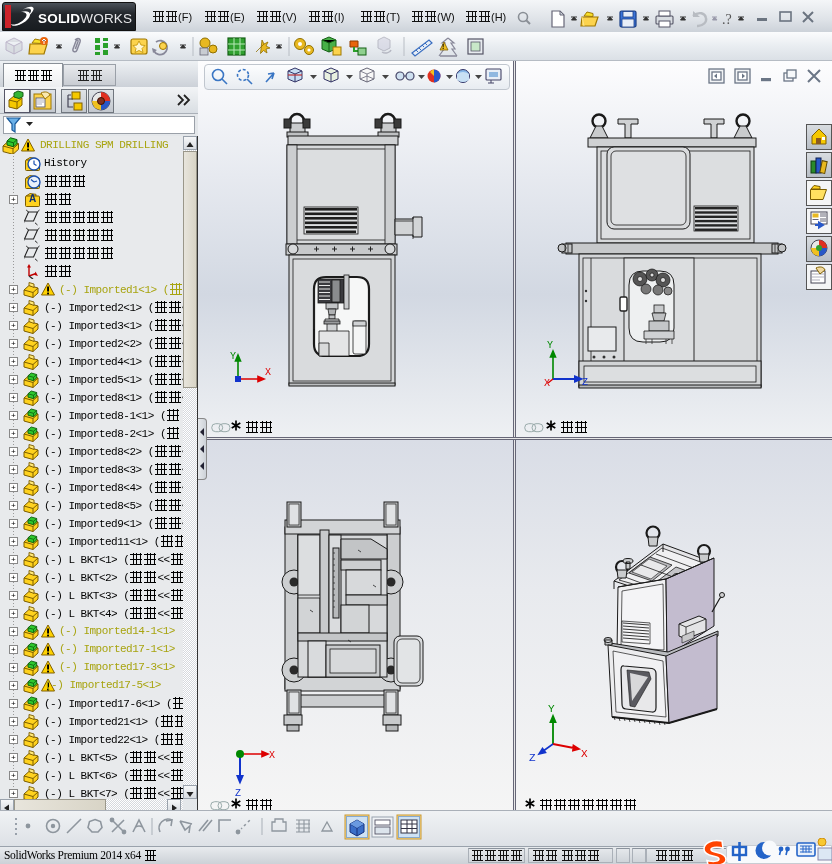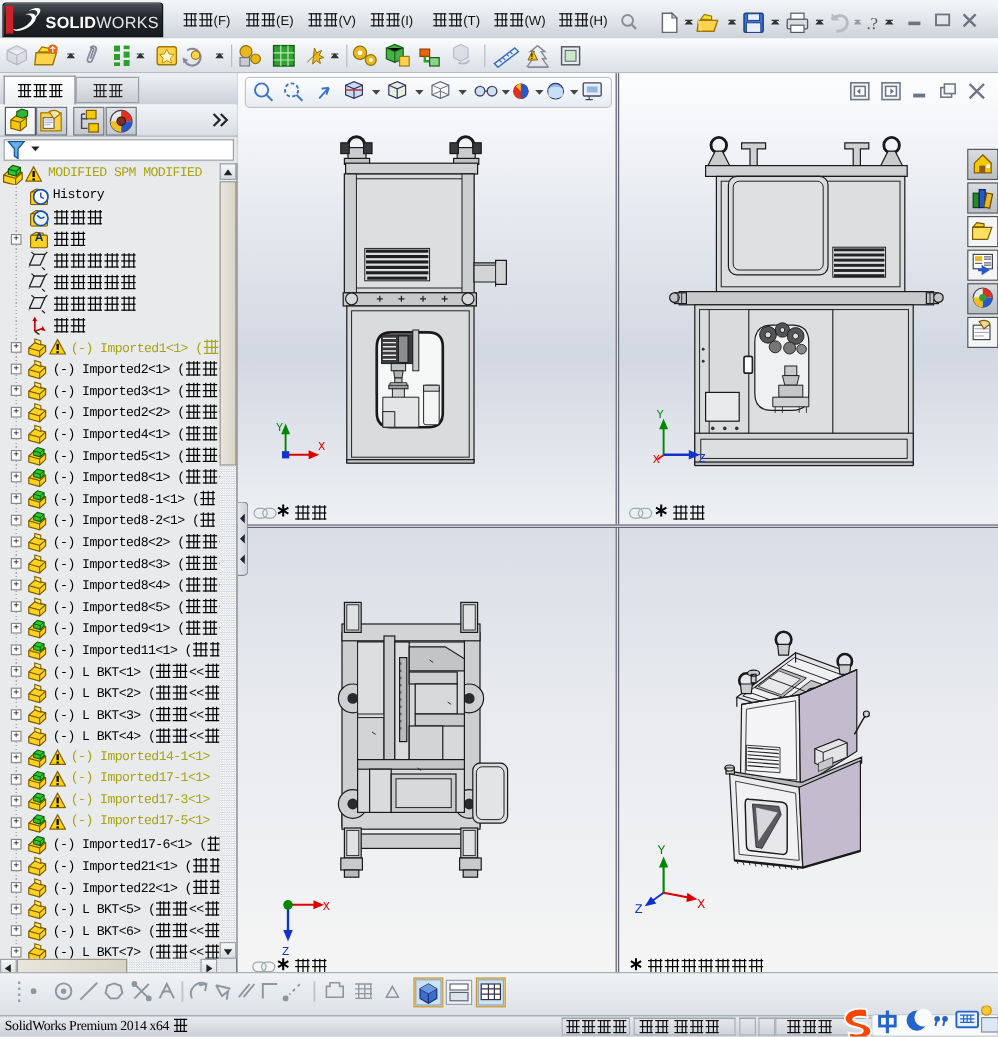--- a/index.html
+++ b/index.html
@@ -277,21 +277,21 @@
 </defs>
     </svg>
 <div class="abs" style="left:13px;top:14px;width:1px;height:645px;background:repeating-linear-gradient(#999 0 1px,transparent 1px 3px)"></div>
 <div class="trow olv" style="top:0px">
       <svg class="abs" style="left:2px;top:0px" width="18" height="18" viewBox="0 0 18 18">
         <use href="#i-asm"></use>
       </svg>
       <svg class="abs" style="left:21px;top:2px" width="14" height="14" viewBox="0 0 14 14">
         <use href="#i-warn"></use>
       </svg>
-      <span class="txt" style="left:40px">MODIFIED SPM MODIFIED</span>
+      <span class="txt" style="left:40px">DRILLING SPM DRILLING</span>
     </div>
 <div class="trow" style="top:18px">
       <svg class="abs" style="left:25px;top:2px" width="15" height="15" viewBox="0 0 15 15">
         <use href="#i-fold"></use>
       </svg>
       <svg class="abs" style="left:27px;top:3px" width="14" height="14" viewBox="0 0 14 14">
         <use href="#i-clock"></use>
       </svg>
       <span class="txt" style="left:44px">History</span>
     </div>
@@ -503,21 +503,21 @@
       <span class="txt" style="left:59px">(-) Imported17-3&lt;1&gt;</span>
     </div>
 <div class="trow olv" style="top:540px">
       <span class="pbox" style="left:9px">+</span>
       <svg class="abs" style="left:23px;top:1px" width="18" height="18" viewBox="0 0 18 18">
         <use href="#i-partG"></use>
       </svg>
       <svg class="abs" style="left:41px;top:2px" width="14" height="14" viewBox="0 0 14 14">
         <use href="#i-warn"></use>
       </svg>
-      <span class="txt" style="left:59px">(-) Imported17-5&lt;1&gt;</span>
+      <span class="txt" style="left:45px">(-) Imported17-5&lt;1&gt;</span>
     </div>
 <div class="trow" style="top:558px">
       <span class="pbox" style="left:9px">+</span>
       <svg class="abs" style="left:23px;top:1px" width="18" height="18" viewBox="0 0 18 18">
         <use href="#i-partG"></use>
       </svg>
       <span class="txt" style="left:44px">(-) Imported17-6&lt;1&gt; (<i class="zs"></i></span>
     </div>
 <div class="trow" style="top:576px">
       <span class="pbox" style="left:9px">+</span>

